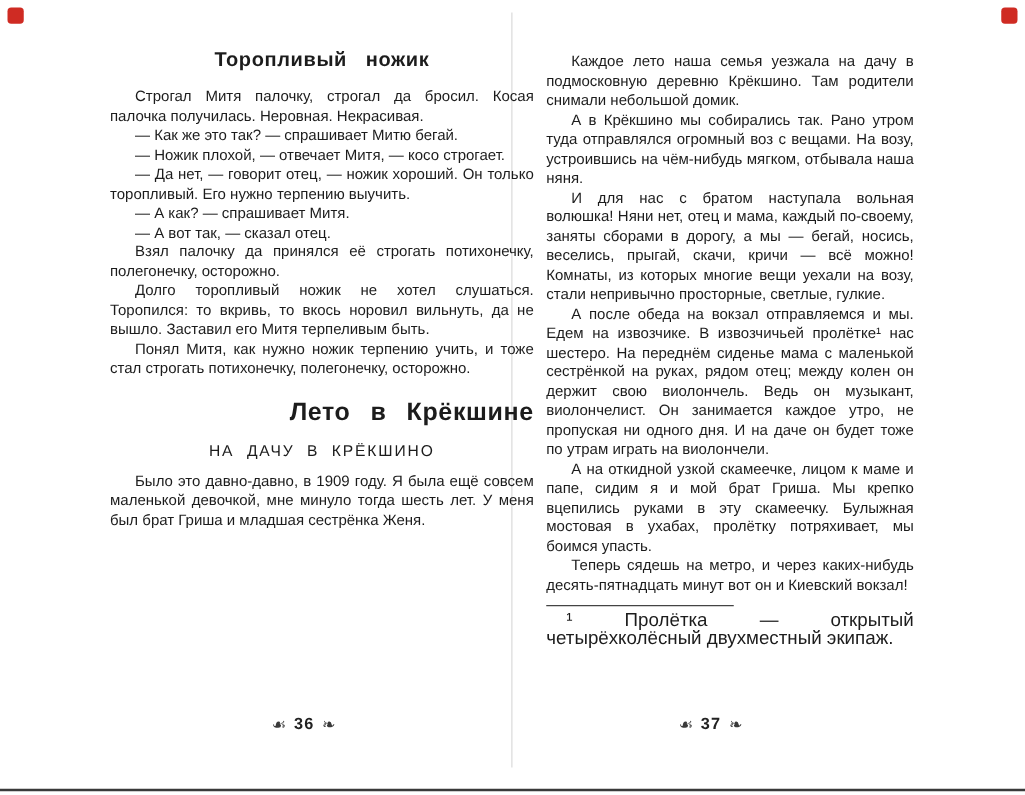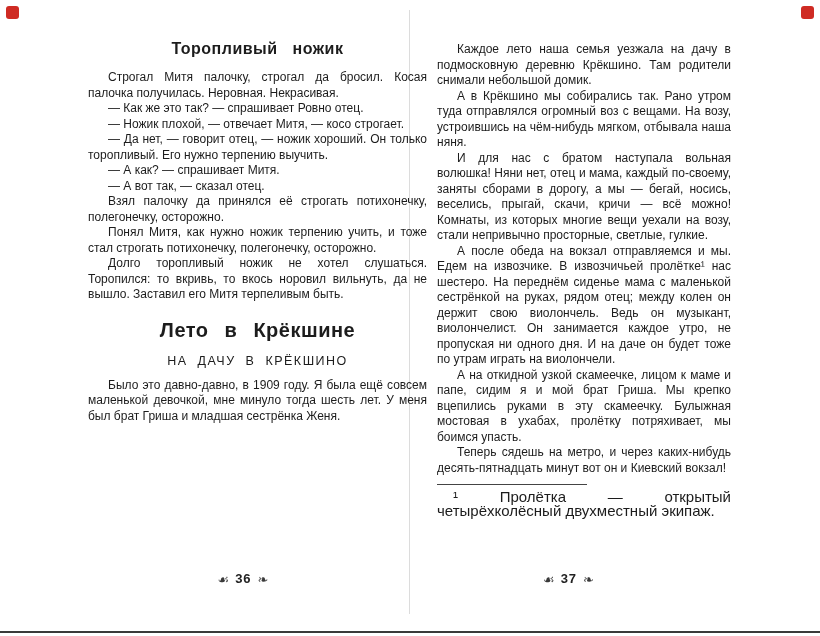--- a/index.html
+++ b/index.html
@@ -30,21 +30,21 @@
 
   .story-title {
     margin:0 0 12px 0; text-align:center;
     font-size:16px; font-weight:bold; letter-spacing:0.5px; word-spacing:10px;
   }
   .author {
     margin:12px 0 18px 0; text-align:right;
     font-size:11px; letter-spacing:1px;
   }
   .section-title {
-    margin:16px 0 0 0; text-align:center;
+    margin:16px 0 0 0; text-align:right;
     font-size:20px; font-weight:bold; letter-spacing:0.5px; word-spacing:10px;
   }
   .section-subtitle {
     margin:12px 0 10px 0; text-align:center;
     font-size:12.5px; letter-spacing:1.5px; word-spacing:5px;
   }
 
   .footnote-block { margin-top:8px; }
   .footnote-rule { width:150px; height:1px; background:#444; margin:4px 0 5px 0; }
   .footnote {
@@ -68,28 +68,28 @@
 
   <div class="corner corner-tl"></div>
   <div class="corner corner-tr"></div>
   <div class="divider"></div>
   <div class="bottom-edge"></div>
 
   <section class="page page-left">
     <h1 class="story-title">Торопливый ножик</h1>
 
     <p class="para">Строгал Митя палочку, строгал да бросил. Косая палочка получилась. Неровная. Некрасивая.</p>
-    <p class="para">— Как же это так? — спрашивает Ровно отец.</p>
+    <p class="para">— Как же это так? — спрашивает Митю бегай.</p>
     <p class="para">— Ножик плохой, — отвечает Митя, — косо строгает.</p>
     <p class="para">— Да нет, — говорит отец, — ножик хороший. Он только торопливый. Его нужно терпению выучить.</p>
     <p class="para">— А как? — спрашивает Митя.</p>
     <p class="para">— А вот так, — сказал отец.</p>
     <p class="para">Взял палочку да принялся её строгать потихонечку, полегонечку, осторожно.</p>
+    <p class="para">Долго торопливый ножик не хотел слушаться. Торопился: то вкривь, то вкось норовил вильнуть, да не вышло. Заставил его Митя терпеливым быть.</p>
     <p class="para">Понял Митя, как нужно ножик терпению учить, и тоже стал строгать потихонечку, полегонечку, осторожно.</p>
-    <p class="para">Долго торопливый ножик не хотел слушаться. Торопился: то вкривь, то вкось норовил вильнуть, да не вышло. Заставил его Митя терпеливым быть.</p>
 
 
     <h2 class="section-title">Лето в Крёкшине</h2>
     <div class="section-subtitle">НА ДАЧУ В КРЁКШИНО</div>
     <p class="para">Было это давно-давно, в 1909 году. Я была ещё совсем маленькой девочкой, мне минуло тогда шесть лет. У меня был брат Гриша и младшая сестрёнка Женя.</p>
 
     <div class="pagefoot">
       <span class="orn">☙</span><span class="pagenum">36</span><span class="orn">❧</span>
     </div>
   </section>

